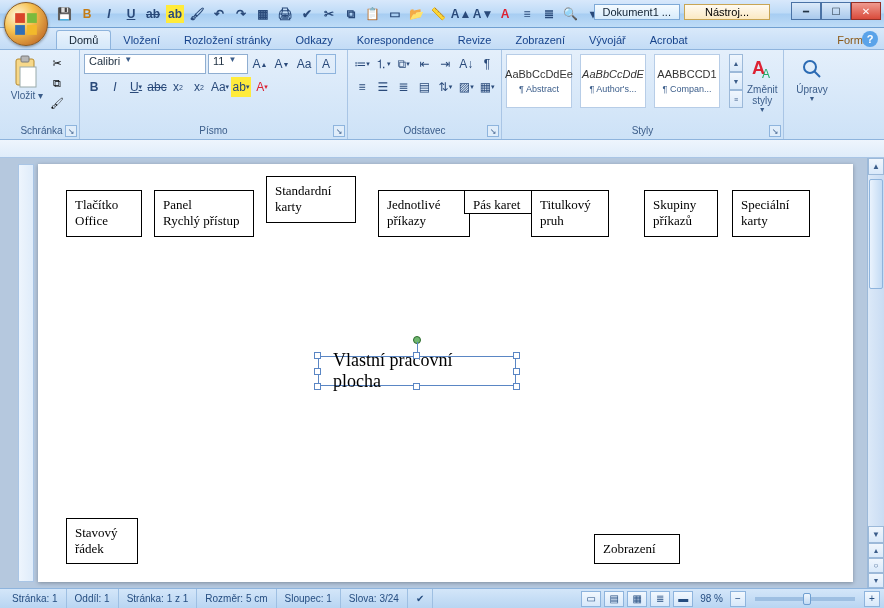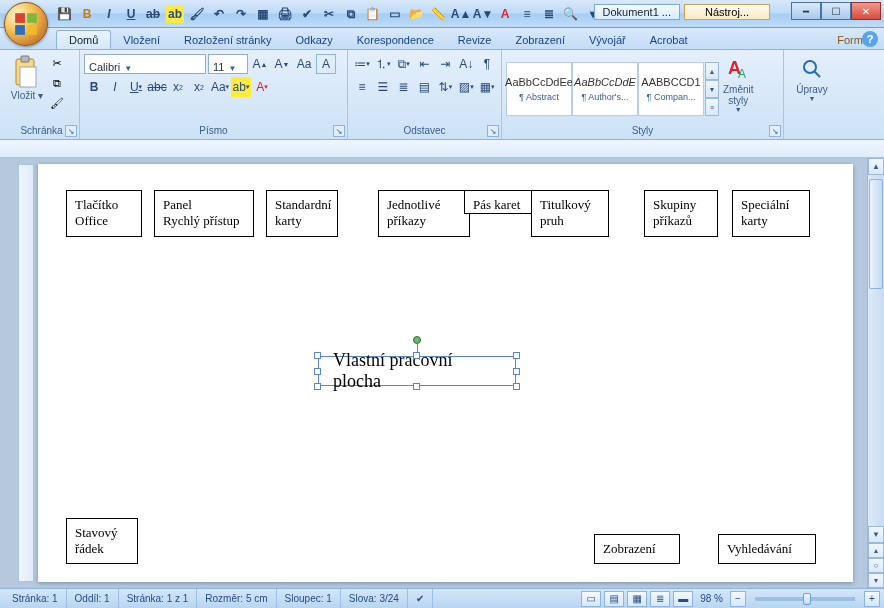--- a/index.html
+++ b/index.html
@@ -153,38 +153,38 @@
 }
 .paste-side .sm {
   width:18px;height:18px;
   display:flex;align-items:center;justify-content:center;
 }
 .fontbox {
   display:flex;gap:2px;margin-bottom:3px;margin-top:2px;
 }
 .combo {
   background:#fff;border:1px solid #8faed1;
-  height:20px;display:flex;align-items:flex-end;
+  height:20px;display:flex;align-items:flex-start;
   padding:0 2px 0 4px;font-size:11px;color:#234;
 }
 .combo .dd {
   width:12px;text-align:center;color:#3b5d8a;font-size:8px;margin-left:2px;
 }
 .minibtns {
   display:flex;gap:1px;
 }
 .mb {
   width:20px;height:20px;
   display:flex;align-items:center;justify-content:center;
   font-size:12px;color:#2a4a7a;
   border:1px solid transparent;
 }
 .para-col { display:flex;flex-direction:column;gap:3px;padding-top:2px;}
 .style-gallery {
-  display:flex;gap:0;padding-top:2px;align-items:center;
+  display:flex;gap:8px;padding-top:2px;
 }
 .styleitem {
   width:66px;height:54px;
   background:#fff;border:1px solid #b7cde7;
   display:flex;flex-direction:column;align-items:center;justify-content:center;
   font-size:9px;color:#234;
 }
 .styleitem .prev {font-size:11px;color:#333;margin-bottom:4px;}
 .styleitem .nm {font-size:9px;color:#3b5d8a;}
 .stylectrl { display:flex;flex-direction:column;margin-left:1px;}
@@ -512,21 +512,21 @@
 
 <div class="docarea">
   <div class="page-wrap">
     <div class="vruler"></div>
     <div class="page">
 
       <div class="box" style="left:28px;top:26px;width:76px;white-space:pre">Tlačítko
 Office</div>
       <div class="box" style="left:116px;top:26px;width:100px;white-space:pre">Panel
 Rychlý přístup</div>
-      <div class="box" style="left:228px;top:26px;width:72px;white-space:pre">Standardní
+      <div class="box" style="left:228px;top:12px;width:90px;white-space:pre">Standardní
 karty</div>
       <div class="box" style="left:340px;top:26px;width:92px;white-space:pre">Jednotlivé
 příkazy</div>
       <div class="box" style="left:426px;top:26px;width:76px;height:24px">Pás karet</div>
       <div class="box" style="left:493px;top:26px;width:78px;white-space:pre">Titulkový
 pruh</div>
       <div class="box" style="left:606px;top:26px;width:74px;white-space:pre">Skupiny
 příkazů</div>
       <div class="box" style="left:694px;top:26px;width:78px;white-space:pre">Speciální
 karty</div>
@@ -541,21 +541,20 @@
         <div class="handle" style="left:-4px;bottom:-4px"></div>
         <div class="handle" style="left:95px;bottom:-4px"></div>
         <div class="handle" style="right:-4px;bottom:-4px"></div>
         <div class="rothandle" style="left:95px;top:-20px"></div>
         <div style="position:absolute;left:99px;top:-14px;width:1px;height:10px;background:#5a86c4"></div>
       </div>
 
       <div class="box" style="left:28px;bottom:18px;width:72px;white-space:pre">Stavový
 řádek</div>
       <div class="box" style="left:556px;bottom:18px;width:86px">Zobrazení</div>
-      <div class="box" style="left:680px;bottom:18px;width:98px">Vyhledávání</div>
     </div>
   </div>
   <div class="vscroll">
     <div class="arr">▲</div>
     <div class="track">
         <div class="thumb"></div>
       </div>
     <div class="arr">▼</div>
     <div class="nav-btns">
       <div class="nb">▴</div>

